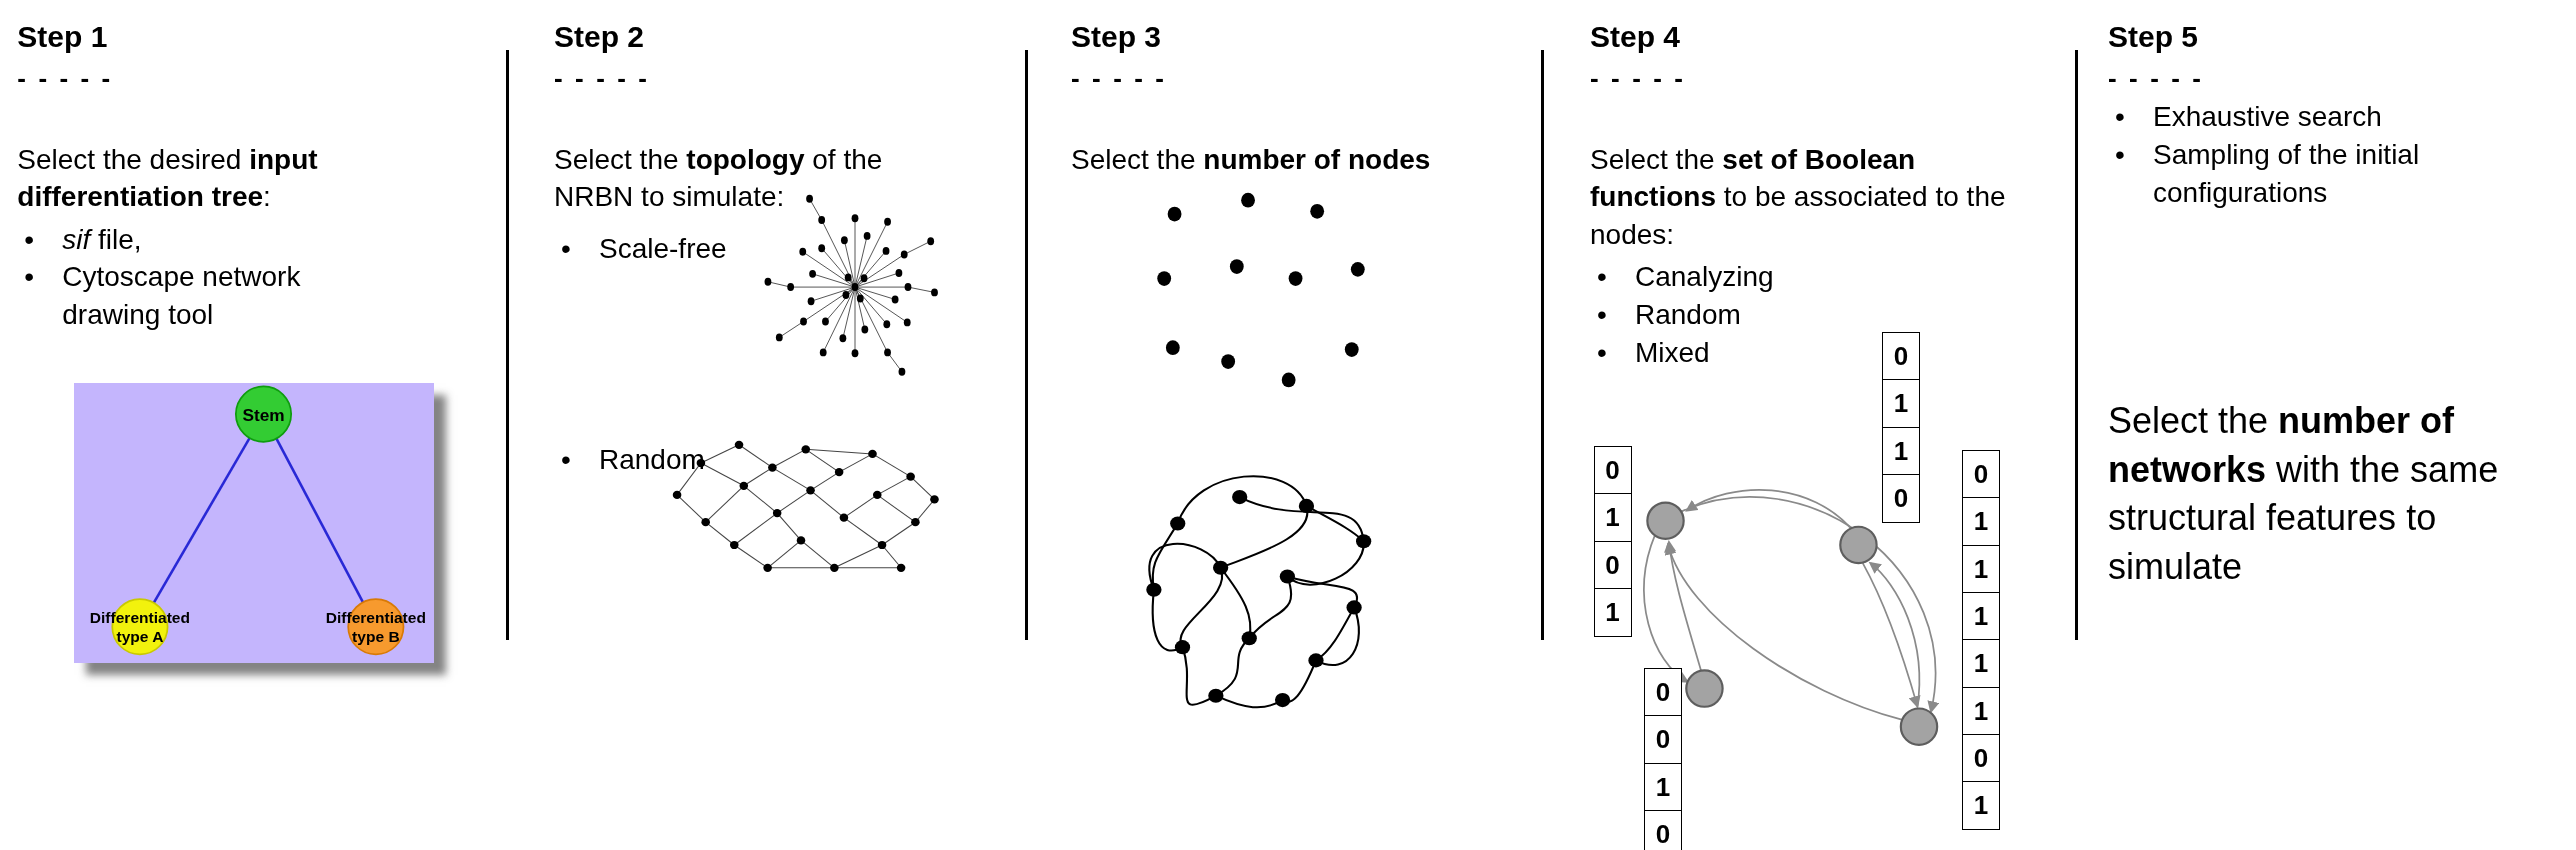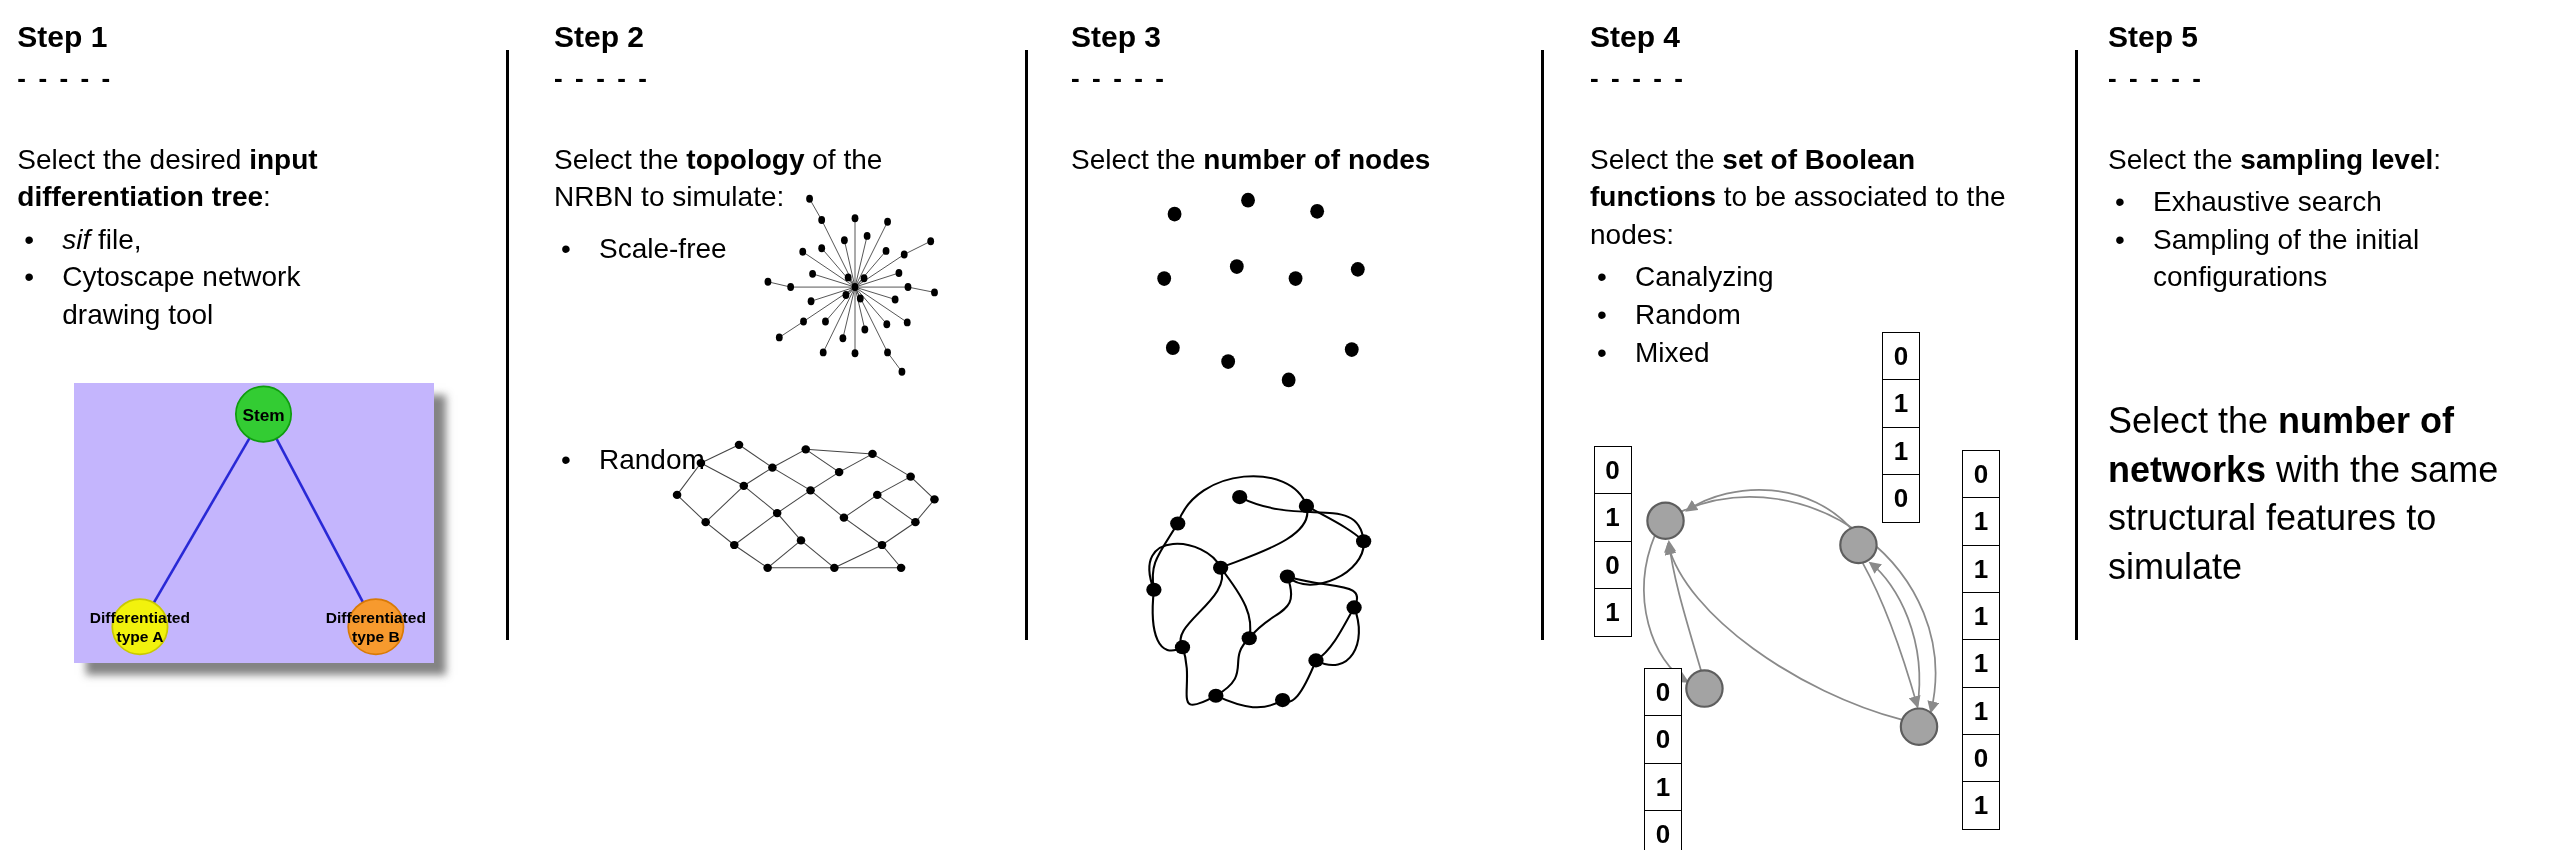--- a/index.html
+++ b/index.html
@@ -342,21 +342,20 @@
       <div class="tcell">0</div>
       <div class="tcell">1</div>
     </div>
   </div>
 
   <div class="divider" id="div4"></div>
 
   <div class="col" id="col5">
     <div class="step-title">Step 5</div>
     <div class="dashes">- - - - -</div>
-    <p class="intro"><span>Select the </span><strong>sampling level</strong><span>:</span></p>
     <div class="bullets">
       <div class="bullet">
           <span class="bullet-text">Exhaustive search</span>
         </div>
       <div class="bullet">
           <span class="bullet-text">Sampling of the initial configurations</span>
         </div>
     </div>
     <p class="para ab" style="left:0;top:389px;width:454px"><span>Select the </span><strong>number of networks</strong><span> with the same structural features to simulate</span></p>
   </div>

